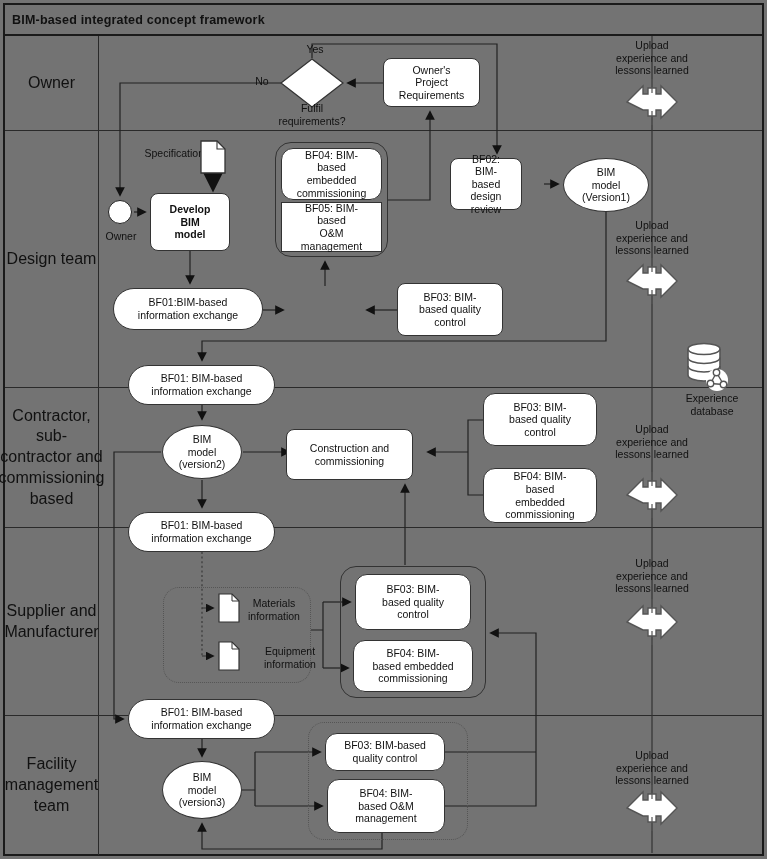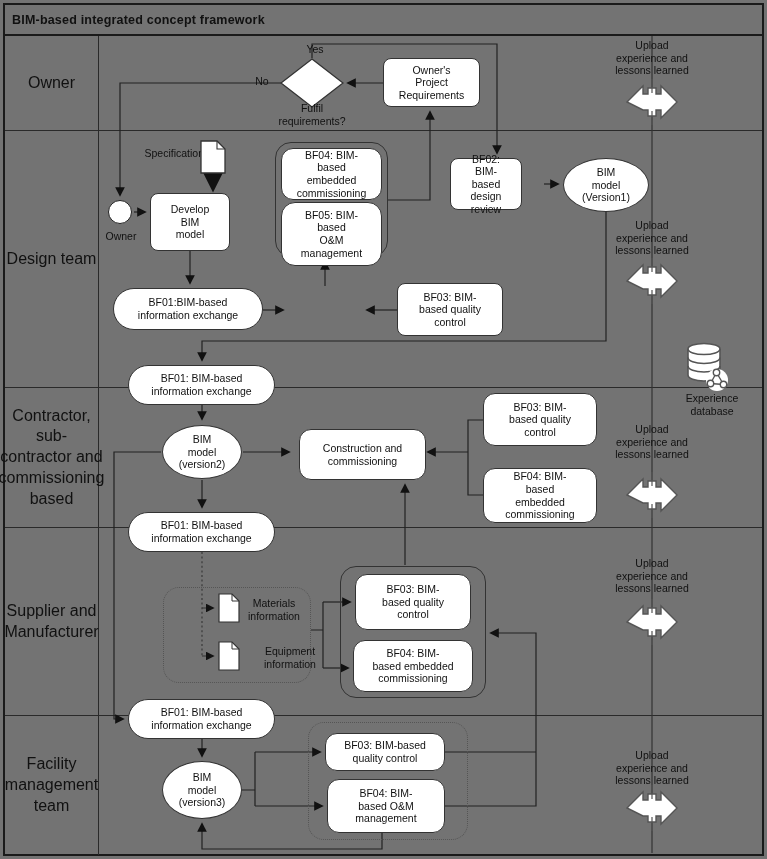--- a/index.html
+++ b/index.html
@@ -119,45 +119,45 @@
 
   <div class="txt right" style="left:120px;top:147px;width:84px;">Specification</div>
   <div class="icon" style="left:200px;top:140px;">
     <svg width="26" height="34">
         <path d="M1,1 H17 L25,9 V33 H1 Z" fill="#fff" stroke="#333" stroke-width="1.3"></path>
         <path d="M17,1 V9 H25" fill="none" stroke="#333" stroke-width="1.1"></path>
       </svg>
   </div>
   <div class="circle-node" style="left:108px;top:200px;width:24px;height:24px;"></div>
   <div class="txt" style="left:100px;top:230px;width:42px;">Owner</div>
-  <div class="node" style="left:150px;top:193px;width:80px;height:58px;">Develop
+  <div class="node" style="left:150px;top:193px;width:80px;height:58px;font-weight:bold;">Develop
 BIM model</div>
   <div class="cbox" style="left:275px;top:142px;width:113px;height:115px;"></div>
   <div class="node" style="left:281px;top:148px;width:101px;height:52px;border-radius:12px;">BF04: BIM-
 based embedded
 commissioning</div>
-  <div class="node" style="left:281px;top:202px;width:101px;height:64px;border-radius:14px;">BF05: BIM-based
+  <div class="node" style="left:281px;top:202px;width:101px;height:50px;border-radius:0;">BF05: BIM-based
 O&amp;M
 management</div>
   <div class="node" style="left:450px;top:158px;width:72px;height:52px;">BF02: BIM-
 based design
 review</div>
   <div class="node ellipse" style="left:563px;top:158px;width:86px;height:54px;">BIM model
 (Version1)</div>
   <div class="node stadium" style="left:113px;top:288px;width:150px;height:42px;">BF01:BIM-based
 information exchange</div>
   <div class="node" style="left:397px;top:283px;width:106px;height:53px;">BF03: BIM-
 based quality
 control</div>
 
   <div class="node stadium" style="left:128px;top:365px;width:147px;height:40px;">BF01: BIM-based
 information exchange</div>
   <div class="node ellipse" style="left:162px;top:425px;width:80px;height:54px;">BIM model
 (version2)</div>
-  <div class="node" style="left:299px;top:429px;width:127px;height:51px;border-radius:12px;">Construction and
+  <div class="node" style="left:286px;top:429px;width:127px;height:51px;">Construction and
 commissioning</div>
   <div class="node" style="left:483px;top:393px;width:114px;height:53px;border-radius:12px;">BF03: BIM-
 based quality
 control</div>
   <div class="node" style="left:483px;top:468px;width:114px;height:55px;border-radius:12px;">BF04: BIM-
 based embedded
 commissioning</div>
 
   <div class="node stadium" style="left:128px;top:512px;width:147px;height:40px;">BF01: BIM-based
 information exchange</div>

